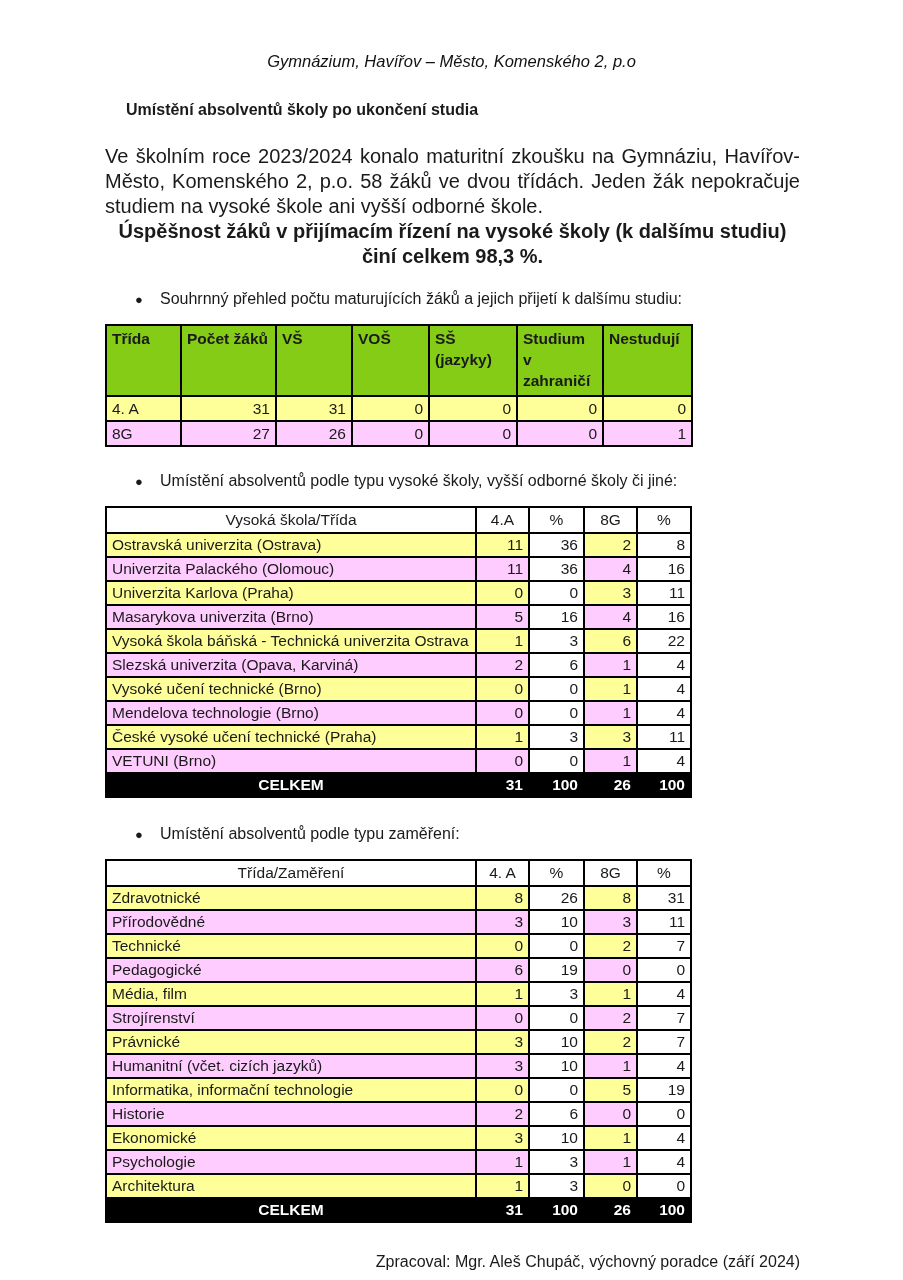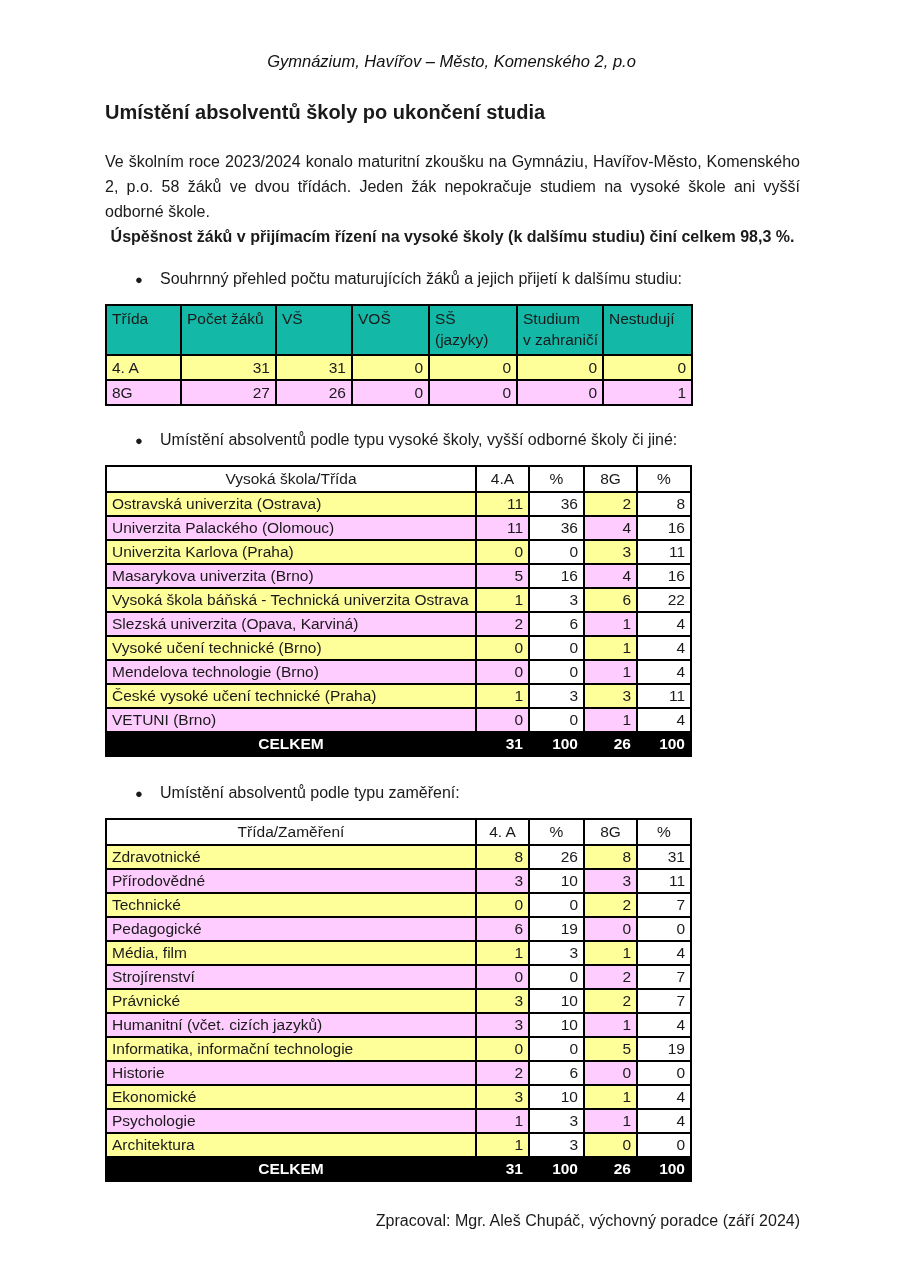--- a/index.html
+++ b/index.html
@@ -16,25 +16,26 @@
   .doc-header {
     padding-top: 52px;
     text-align: center;
     font-style: italic;
     font-size: 16.5px;
     color: #111;
   }
   .doc-title {
     margin-top: 30px;
     font-weight: bold;
-    font-size: 20px;
+    font-size: 16px;
+    margin-left: 21px;
   }
   .intro {
     margin-top: 25px;
-    font-size: 16px;
+    font-size: 20px;
     line-height: 25px;
     text-align: justify;
   }
   .intro .bold-line { font-weight: bold; display: block; text-align: center; }
 
   .bullet-row {
     margin-top: 21px;
     display: flex;
     align-items: baseline;
     font-size: 16px;
@@ -52,24 +53,24 @@
     font-size: 15.5px;
     table-layout: fixed;
   }
   td, th { border: 2px solid #000; overflow: hidden; }
 
   
   .t1 { width: 586px; }
   .t1 th {
     text-align: left;
     vertical-align: top;
-    font-weight: normal;
+    font-weight: bold;
     padding: 2px 0 4px 5px;
     line-height: 21px;
-    background: #14b8a6;
+    background: #84cc16;
   }
   .t1 td { padding: 1px 5px; line-height: 21px; }
   .t1 td.num { text-align: right; }
   .t1 tbody tr:nth-child(odd)  td { background: #ffff99; }
   .t1 tbody tr:nth-child(even) td { background: #ffccff; }
 
   
   .t2 { width: 585px; }
   .t2 th {
     text-align: center;

